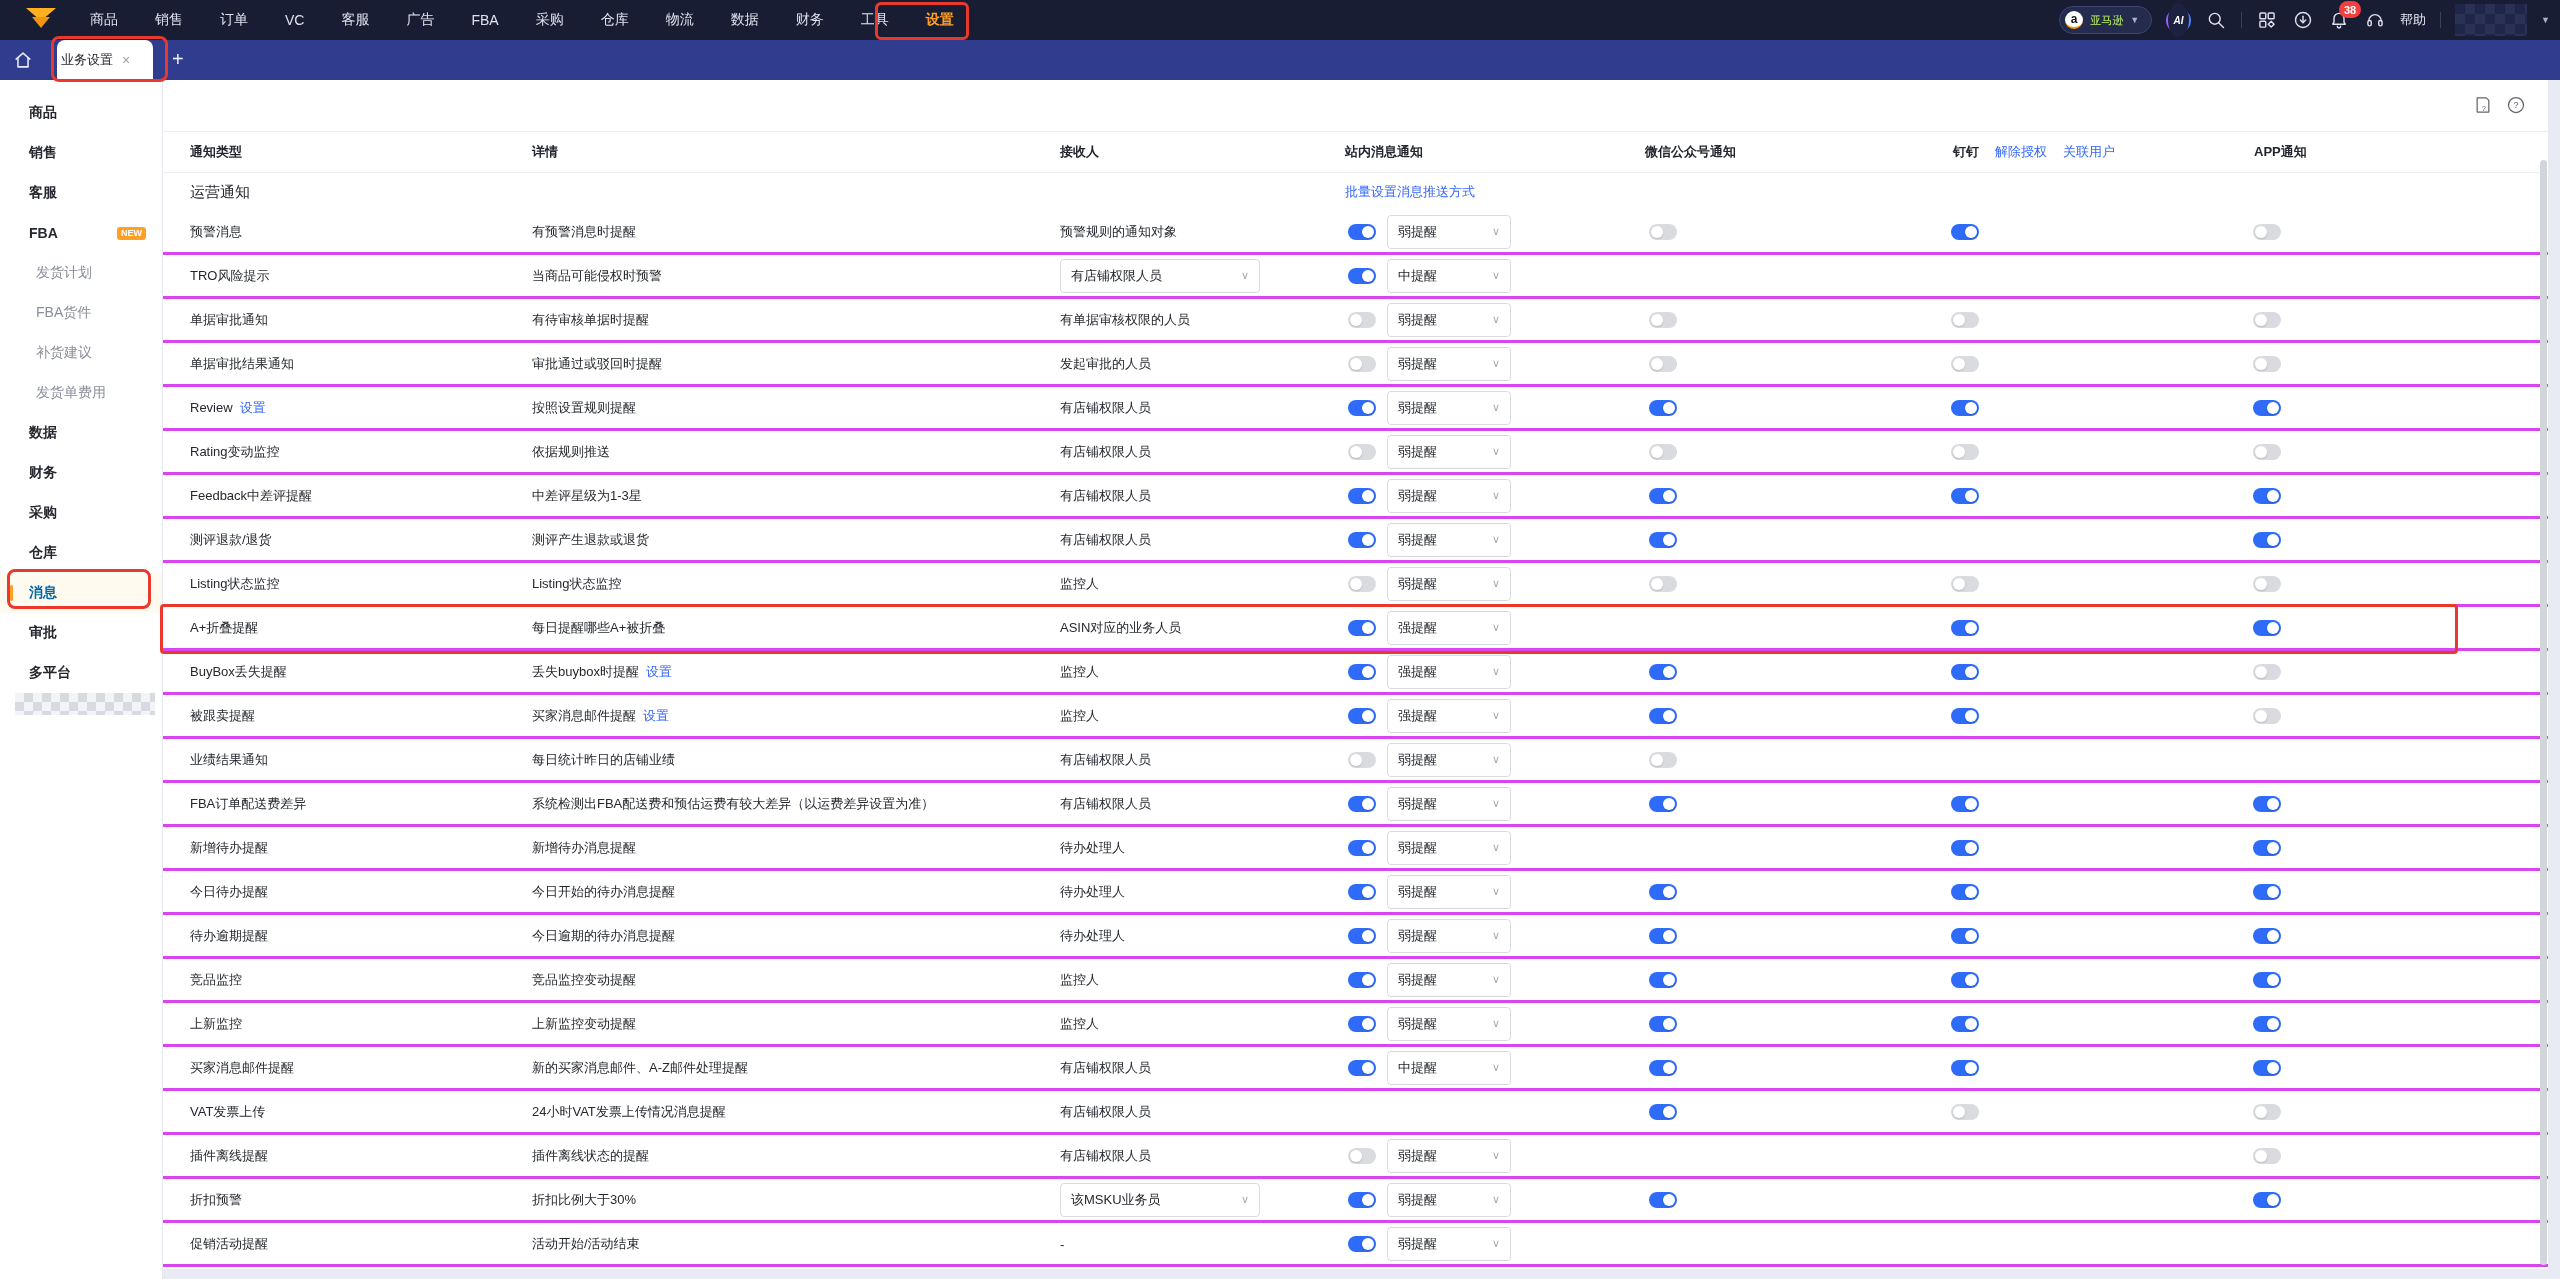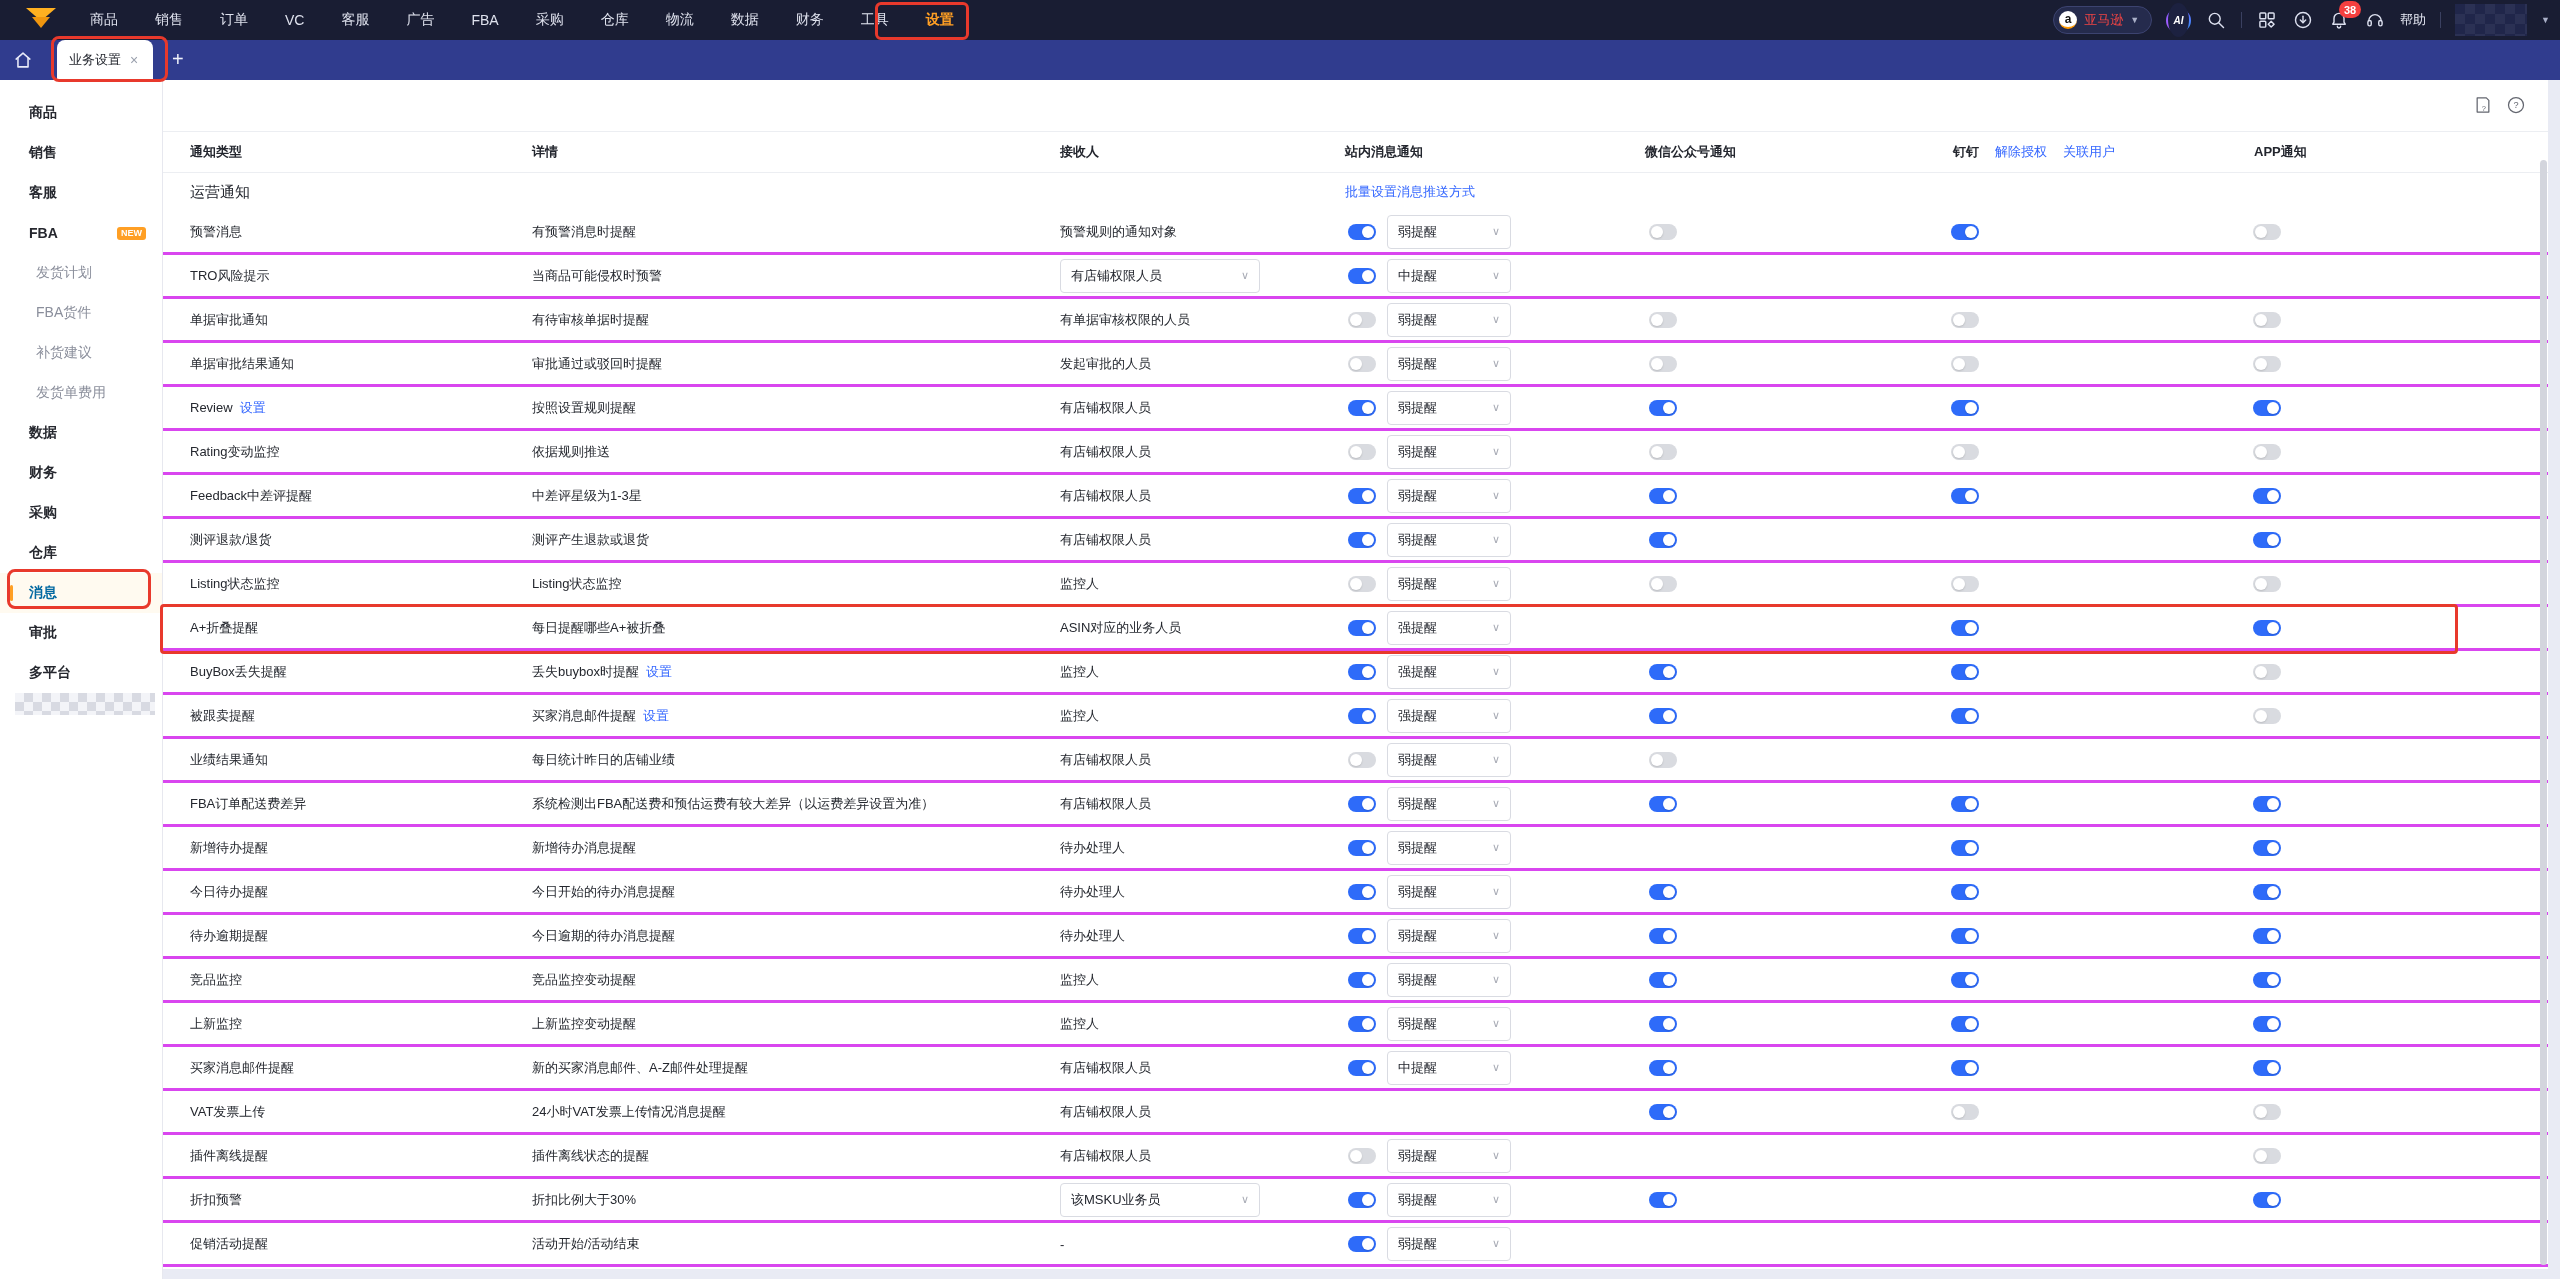--- a/index.html
+++ b/index.html
@@ -9,36 +9,36 @@
   .topbar{position:absolute;left:0;top:0;width:2560px;height:40px;background:#191d33;display:flex;align-items:center;z-index:5}
   .logo{width:30px;height:26px;margin-left:26px;position:relative}
   .logo .v1{position:absolute;left:0;top:1px;width:0;height:0;border-left:15px solid transparent;border-right:15px solid transparent;border-top:13px solid #ffb020}
   .logo .v2{position:absolute;left:6px;top:10px;width:0;height:0;border-left:9px solid transparent;border-right:9px solid transparent;border-top:11px solid #f0960f}
   .mainmenu{display:flex;align-items:center;list-style:none;margin-left:34px;gap:37px}
   .mainmenu li{font-size:14px;color:#dfe2ee;cursor:pointer;white-space:nowrap}
   .mainmenu li.active{color:#ff9f24;font-weight:700}
   .top-right{position:absolute;right:10px;top:0;height:40px;display:flex;align-items:center;gap:14px}
   .mk-pill{display:flex;align-items:center;gap:7px;height:28px;padding:0 12px 0 5px;border:1px solid #3c4370;border-radius:14px;background:#252b4d;cursor:pointer}
   .mk-a{width:18px;height:18px;border-radius:50%;background:#fff;color:#111;font-weight:700;font-size:12px;display:flex;align-items:center;justify-content:center;border-bottom:2px solid #ff9900}
-  .mk-label{color:#ef4444;font-size:13px}
+  .mk-label{color:#bef264;font-size:11px}
   .caret{color:#aab0c8;font-size:9px}
   .ai-circle{width:25px;height:25px;border-radius:50%;background:conic-gradient(#7b5cff,#3f8cff,#a45cff,#7b5cff);display:flex;align-items:center;justify-content:center;cursor:pointer}
   .ai-inner{width:21px;height:34px;border-radius:50%;background:#1c2140;color:#fff;font-size:10px;font-weight:700;font-style:italic;display:flex;align-items:center;justify-content:center}
   .tb-ico{width:22px;height:22px;display:flex;align-items:center;justify-content:center;cursor:pointer}
   .tb-ico svg{stroke:#dde1f0;fill:none;stroke-width:1.7;stroke-linecap:round;stroke-linejoin:round}
   .vdiv{width:1px;height:16px;background:#3a4060}
   .bell-wrap{position:relative}
   .badge{position:absolute;top:-8px;left:11px;min-width:22px;height:17px;border-radius:9px;background:#f53f3f;color:#fff;font-size:11px;font-weight:700;display:flex;align-items:center;justify-content:center;padding:0 4px}
   .help-txt{color:#e6e9f4;font-size:13px;cursor:pointer}
   .mosaic-dark{width:72px;height:32px;background-image:linear-gradient(45deg,#2b3154 25%,transparent 25%,transparent 75%,#2b3154 75%),linear-gradient(45deg,#2b3154 25%,#20264a 25%,#20264a 75%,#2b3154 75%);background-size:20px 20px;background-position:0 0,10px 10px}
   
   .tabbar{position:absolute;left:0;top:40px;width:2560px;height:40px;background:#303c8e;display:flex;align-items:flex-end;z-index:4}
   .home-ico{position:absolute;left:12px;top:9px;width:22px;height:22px}
   .home-ico svg{stroke:#e8eaf8;fill:none;stroke-width:1.7;stroke-linejoin:round;stroke-linecap:round}
-  .tab{position:absolute;left:57px;top:0;height:40px;min-width:96px;padding:0 12px;background:#ffffff;border-radius:8px 8px 0 0;display:flex;align-items:center;gap:9px;cursor:pointer}
+  .tab{position:absolute;left:57px;top:0;height:40px;min-width:96px;padding:0 4px;background:#ffffff;border-radius:8px 8px 0 0;display:flex;align-items:center;gap:9px;cursor:pointer}
   .tab-label{font-size:13px;color:#23262e}
   .tab-close{color:#9aa0ad;font-size:14px;cursor:pointer}
   .tab-add{position:absolute;left:172px;top:8px;color:#f0f2fa;font-size:20px;font-weight:300;cursor:pointer}
   
   .sidebar{position:absolute;left:0;top:80px;width:163px;height:1199px;background:#fff;border-right:1px solid #e7e8ef;padding-top:13px;z-index:3}
   .side-item{position:relative;height:40px;display:flex;align-items:center;padding-left:29px;font-size:14px;font-weight:700;color:#26282f;cursor:pointer}
   .side-item.sub{padding-left:36px;font-weight:400;color:#8a8e9b}
   .side-item.active{color:#0369a1;background:#fffaf0}
   .side-item.active::before{content:"";position:absolute;left:10px;top:12px;width:3px;height:16px;background:#ff9f24;border-radius:2px}
   .new-badge{margin-left:auto;margin-right:16px;background:#ff9f24;color:#fff;font-size:9px;font-weight:700;padding:2px 4px;border-radius:3px;line-height:1}

